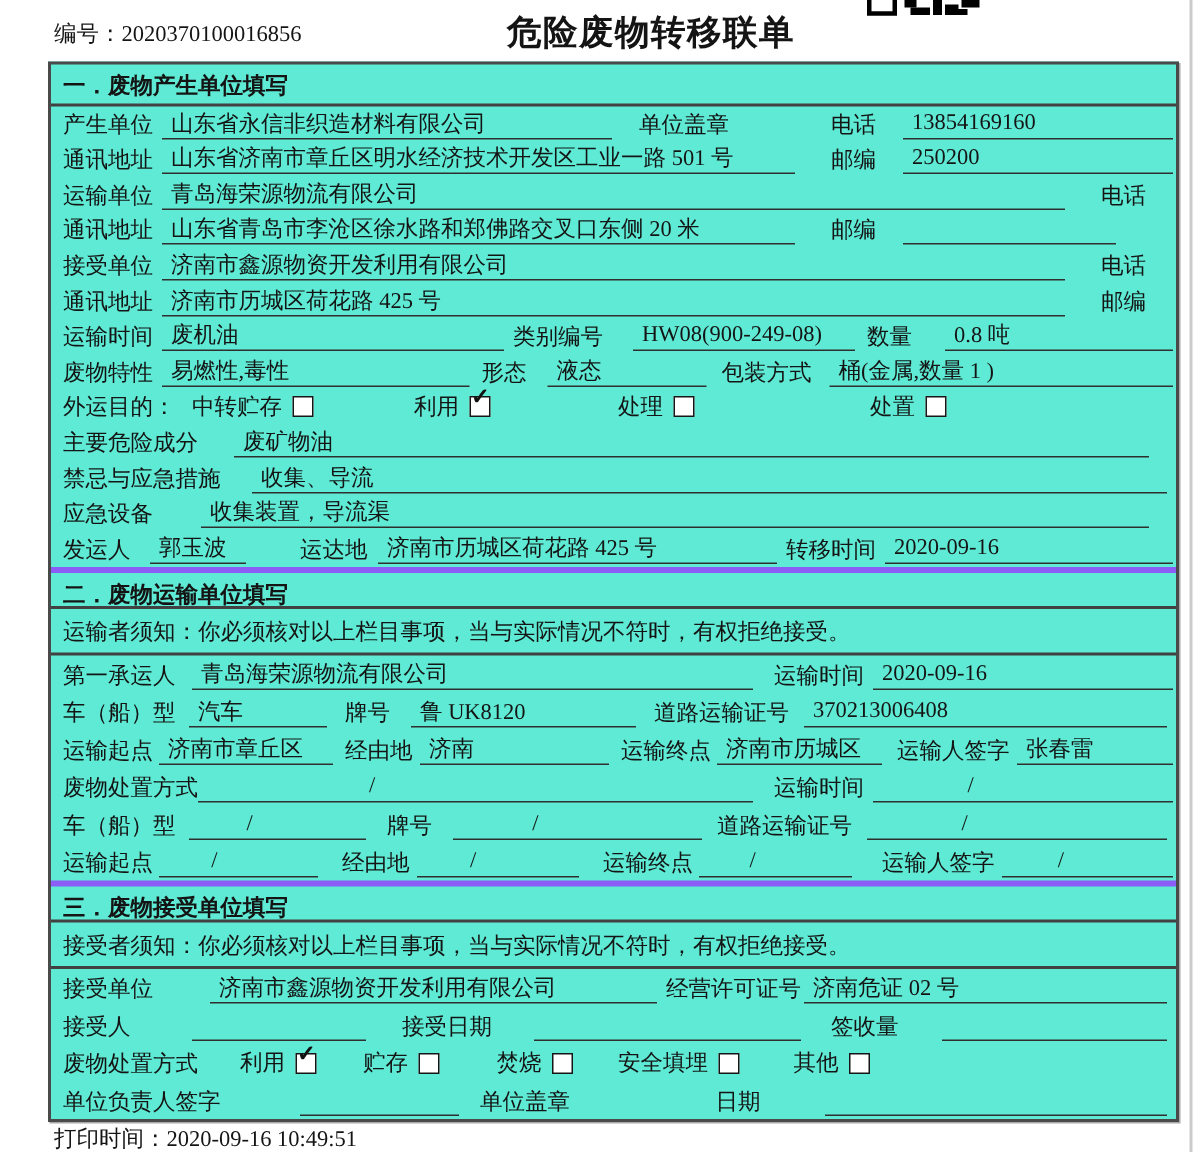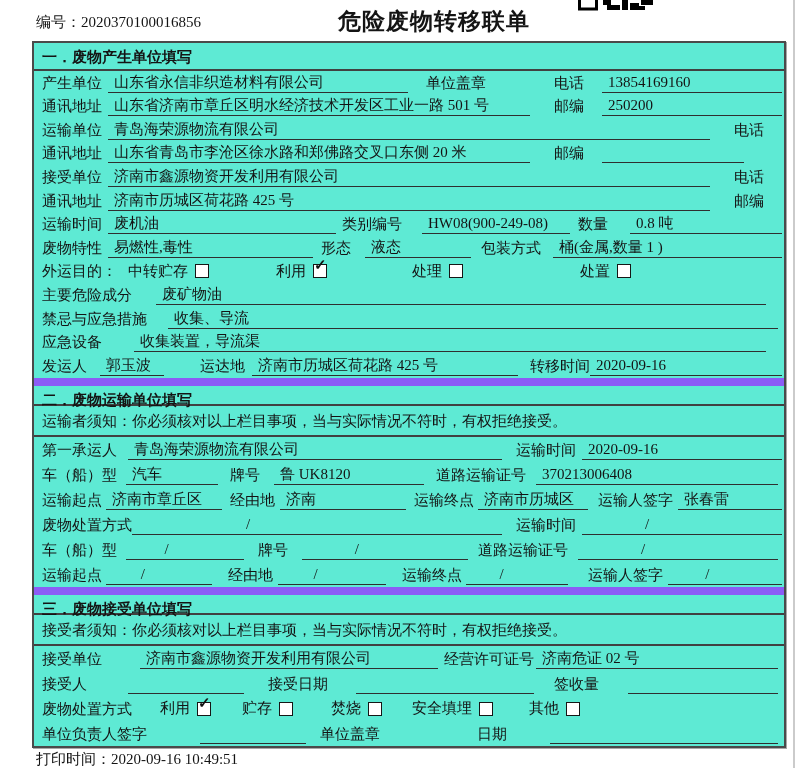--- a/index.html
+++ b/index.html
@@ -20,21 +20,21 @@
 
   .table {
     position: absolute; left: 32px; top: 41px; width: 754px; height: 707px;
     border: 2px solid #4a4a4a; box-sizing: border-box; background: #5eead4;
     box-shadow: 1px 1px 0 #a8a8a8; overflow: hidden;
   }
   .heading {
     font-weight: bold; font-size: 15px; padding: 5px 8px 2px; height: 28px;
     box-sizing: border-box; border-bottom: 2px solid #414141; white-space: nowrap;
   }
-  section.alt .heading { border-top: 8px solid #8b5cf6; }
+  section.alt .heading { border-top: 4px solid #8b5cf6; }
   .note {
     padding: 6px 8px 4px; height: 31px; box-sizing: border-box;
     border-bottom: 2px solid #414141; white-space: nowrap;
   }
 
   .row {
     display: flex; align-items: flex-end; height: 23.6px;
     padding: 0 2px 2px 8px; box-sizing: border-box;
   }
   section.alt .row { height: 25px; }
@@ -161,21 +161,21 @@
           </div>
           <div class="row">
             <span class="lab" style="flex: 0 0 78px; margin-right: 14px;">应急设备</span>
             <span class="val" style="flex: 1 1 0px; margin-right: 16px;">收集装置，导流渠</span>
           </div>
           <div class="row">
             <span class="lab" style="flex: 0 0 58px;">发运人</span>
             <span class="val" style="flex: 0 0 64px;">郭玉波</span>
             <span class="lab" style="flex: 0 0 52px; margin-left: 36px;">运达地</span>
             <span class="val" style="flex: 0 0 266px;">济南市历城区荷花路 425 号</span>
-            <span class="lab" style="flex: 0 0 66px; margin-left: 6px; text-align: right;">转移时间</span>
+            <span class="lab" style="flex: 0 0 66px; margin-left: 6px;">转移时间</span>
             <span class="val" style="flex: 1 1 0px;">2020-09-16</span>
           </div>
         </div>
     </section>
 
     <section class="alt">
       <div class="heading">二．废物运输单位填写</div>
       <div class="note">运输者须知：你必须核对以上栏目事项，当与实际情况不符时，有权拒绝接受。</div>
       <div class="rows">
           <div class="row">

